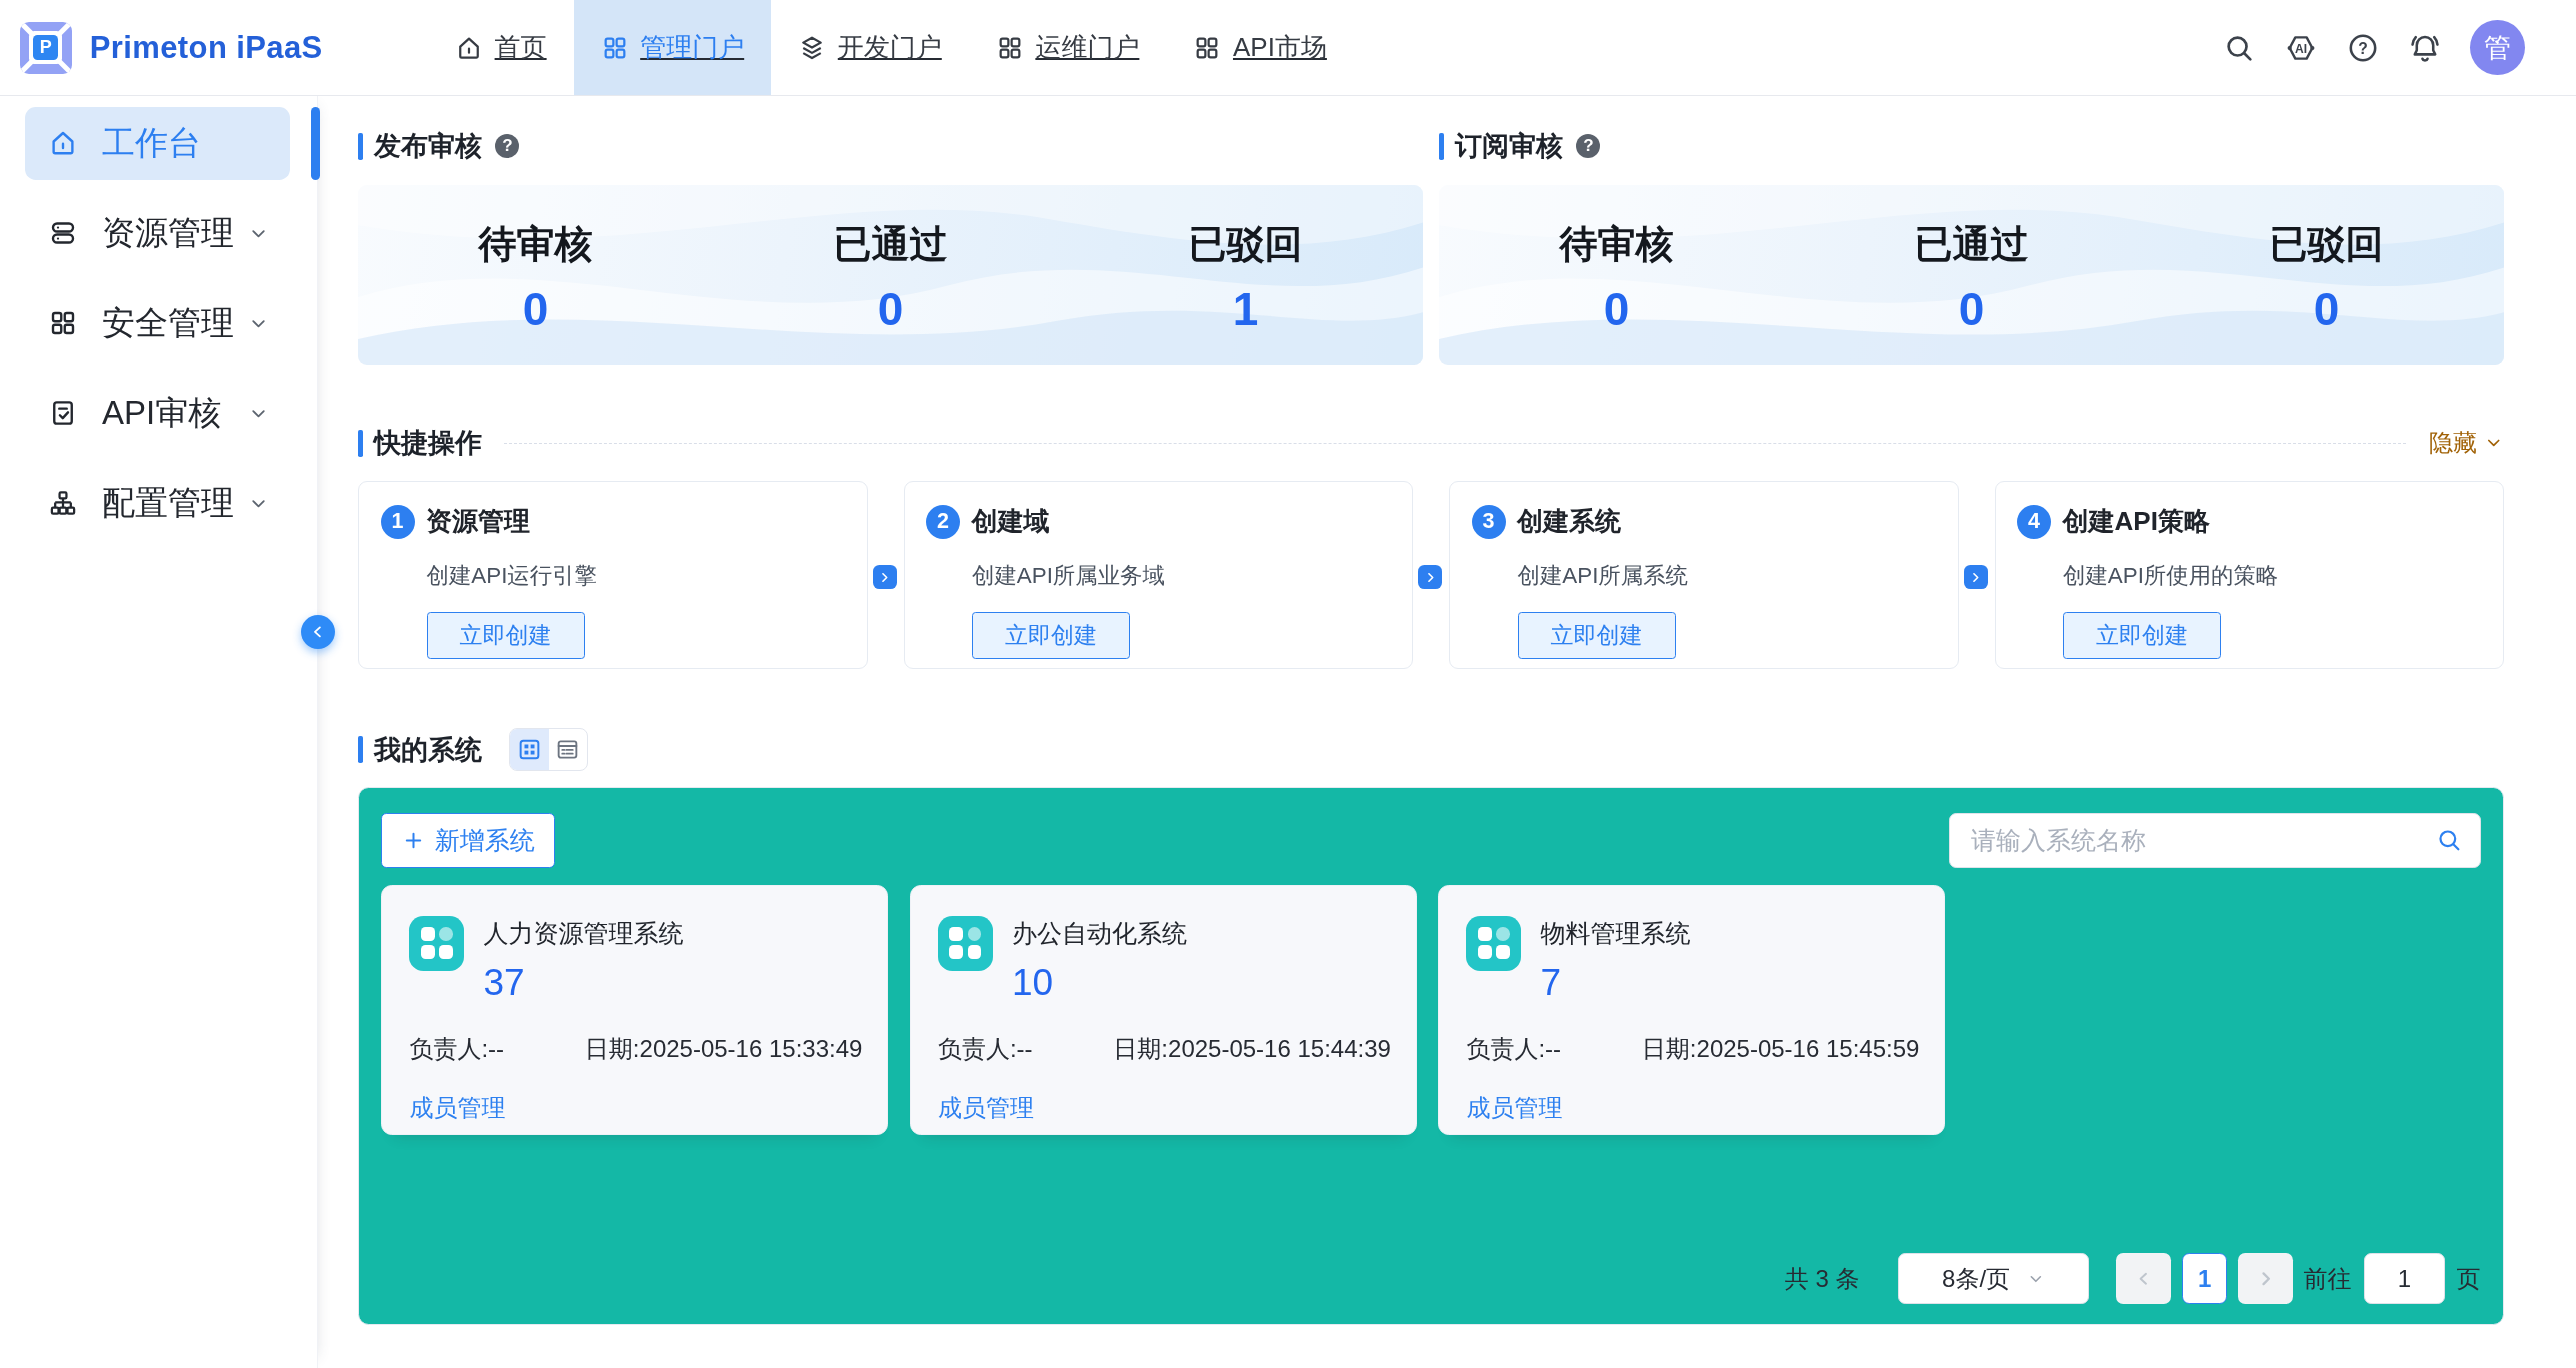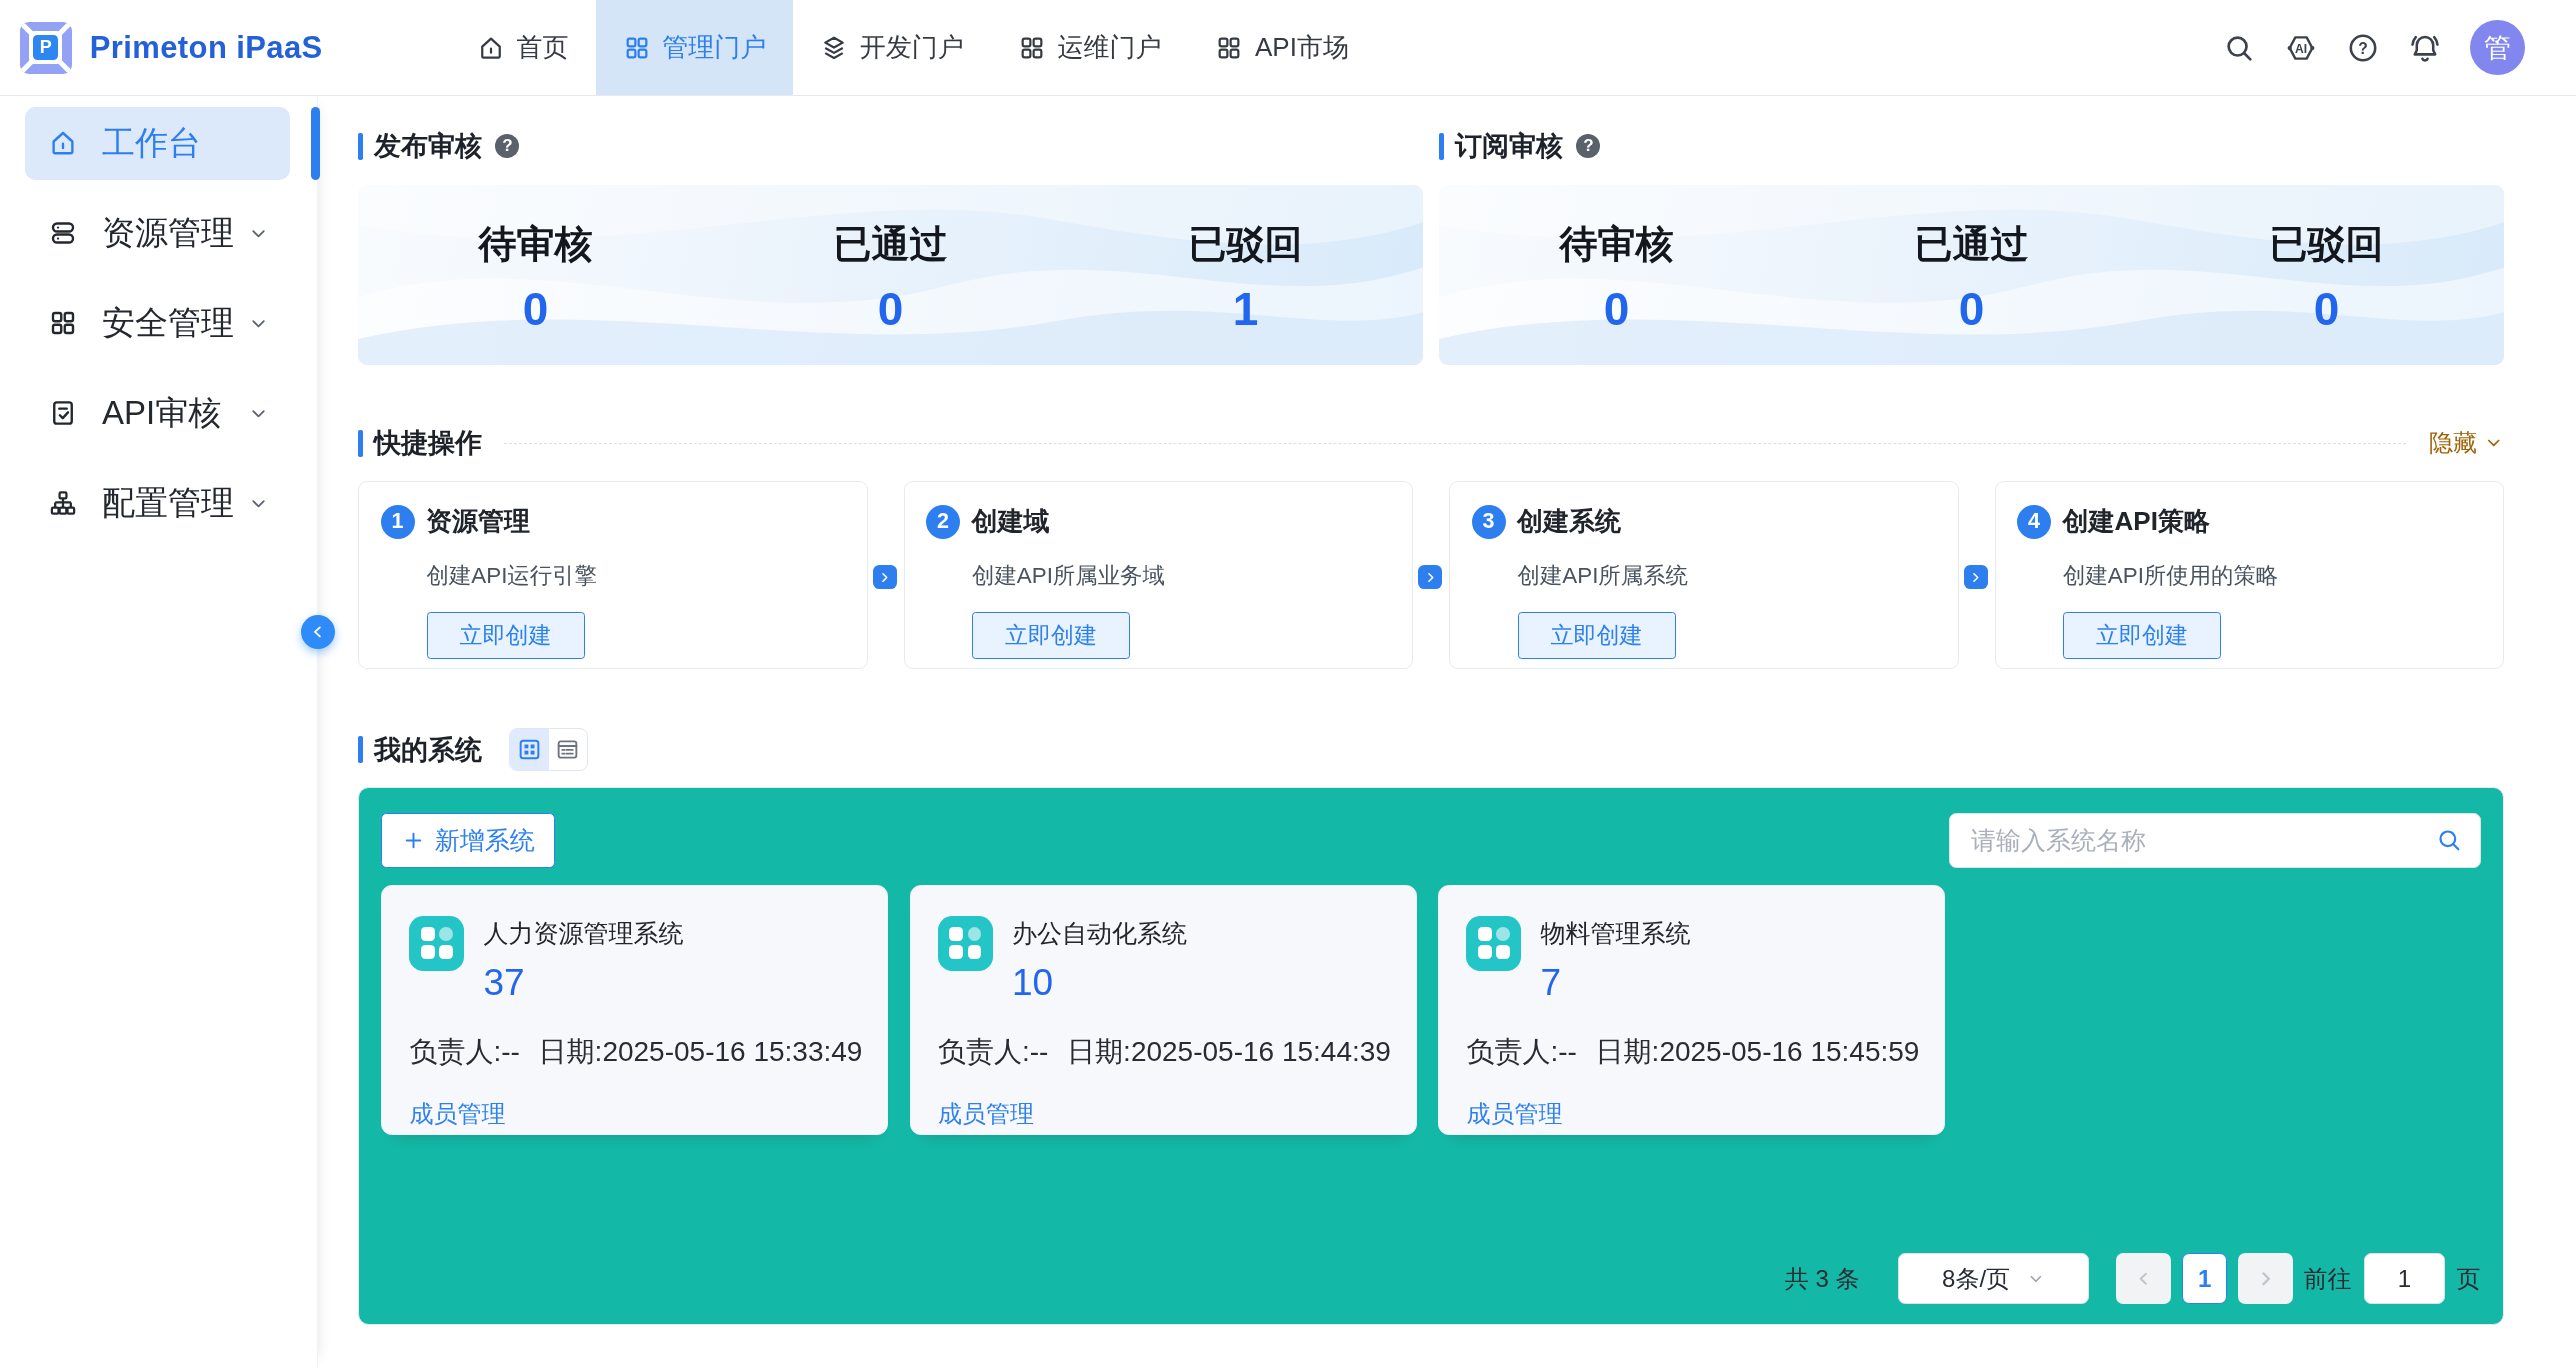--- a/index.html
+++ b/index.html
@@ -10,21 +10,21 @@
   
   .header { position:absolute; top:0; left:0; width:2576px; height:96px; background:#fff; border-bottom:0.9px solid #e7e9ee; z-index:30; }
   .logo { position:absolute; left:19.7px; top:0; height:95px; display:flex; align-items:center; gap:18px; }
   .logo-mark { width:52px; height:52px; background:#93a2f5; border-radius:9px; position:relative; overflow:hidden; flex:none; }
   .lm-x1,.lm-x2 { position:absolute; left:-10.7px; right:-10.7px; top:50%; height:4.5px; margin-top:-2.2px; background:#fff; }
   .lm-x1 { transform:rotate(45deg); } .lm-x2 { transform:rotate(-45deg); }
   .lm-core { position:absolute; inset:9.8px; background:#fff; border-radius:5.4px; display:flex; align-items:center; justify-content:center; }
   .lm-p { width:25px; height:25px; background:#2e86f2; border-radius:4.5px; color:#fff; font-size:18px; font-weight:bold; display:flex; align-items:center; justify-content:center; }
   .logo-text { font-size:31px; font-weight:bold; color:#2460d8; letter-spacing:0.4px; }
 
-  .nav { position:absolute; left:450px; top:0; height:95px; display:flex; }
+  .nav { position:absolute; left:428px; top:0; height:95px; display:flex;text-decoration:underline; }
   .nav-item { display:flex; align-items:center; gap:11.6px; padding:0 27px; font-size:26px; color:#363b43; cursor:pointer; }
   .nav-item .nicon { width:28px; height:28px; }
   .nav-item.active { background:#d4e5f8; color:#2d7ff0; }
 
   .header-actions { position:absolute; right:51px; top:0; height:95px; display:flex; align-items:center; gap:28px; }
   .hicon { width:34px; height:34px; color:#3c424b; cursor:pointer; }
   .avatar { width:55px; height:55px; border-radius:50%; background:#8287f0; color:#fff; font-size:27px; display:flex; align-items:center; justify-content:center; cursor:pointer; }
 
   
   .sidebar { position:absolute; top:96px; left:0; bottom:0; width:318px; background:#fff; border-right:0.9px solid #f0f2f6; box-shadow:9px 0 14.3px -10.7px rgba(60,70,90,.20); z-index:20; padding-top:10.7px; }
@@ -87,21 +87,21 @@
 
   .sys-row { margin-top:17px; display:flex; gap:21.5px; }
   .sys-card { width:507px; height:250px; background:#f7f8fb; border:0.9px solid #eef1f6; border-radius:10.7px; padding:29.5px 25px 0 27px; box-shadow:0 12.5px 14.3px -12.5px rgba(31,35,41,.20); }
   .sys-head { display:flex; }
   .app-icon { width:55px; height:55px; background:#23c5c7; border-radius:14.3px; display:grid; grid-template-columns:1fr 1fr; grid-template-rows:1fr 1fr; gap:4.5px; padding:11.6px; flex:none; }
   .app-icon .sq { background:#fff; border-radius:4.5px; }
   .app-icon .ci { background:rgba(255,255,255,.55); border-radius:50%; }
   .sys-info { margin-left:19px; }
   .sys-name { font-size:25px; font-weight:500; color:#21252c; margin-top:1.8px; }
   .sys-count { font-size:37px; color:#2366ee; margin-top:11.6px; font-weight:500; }
-  .sys-meta { display:flex; justify-content:space-between; margin-top:29px; font-size:28px; color:#272b33; }
+  .sys-meta { display:flex; justify-content:space-between; margin-top:29px; font-size:24px; color:#272b33; }
   .sys-link { margin-top:27px; font-size:24px; color:#2d80f0; cursor:pointer; display:inline-block; }
 
   .pagination { position:absolute; right:22.4px; bottom:19.7px; display:flex; align-items:center; font-size:24px; color:#272b33; }
   .pg-total { margin-right:39px; }
   .pg-size { width:191px; height:51px; border:1.8px solid #dee2e9; border-radius:7.2px; display:flex; align-items:center; justify-content:center; gap:16px; cursor:pointer; margin-right:27px; background:#fff; }
   .pg-size svg { width:19.7px; height:19.7px; color:#9aa1ac; }
   .pg-btn { width:55px; height:51px; background:#f2f3f5; border-radius:7.2px; display:flex; align-items:center; justify-content:center; color:#bfc5cd; cursor:pointer; }
   .pg-btn svg { width:21.5px; height:21.5px; }
   .pg-page { width:45px; height:51px; background:#fff; border:1.8px solid #2d80f0; border-radius:7.2px; color:#2d80f0; font-weight:600; display:flex; align-items:center; justify-content:center; margin:0 10.7px; cursor:pointer; }
   .pg-goto { margin:0 12.5px 0 10.7px; }

